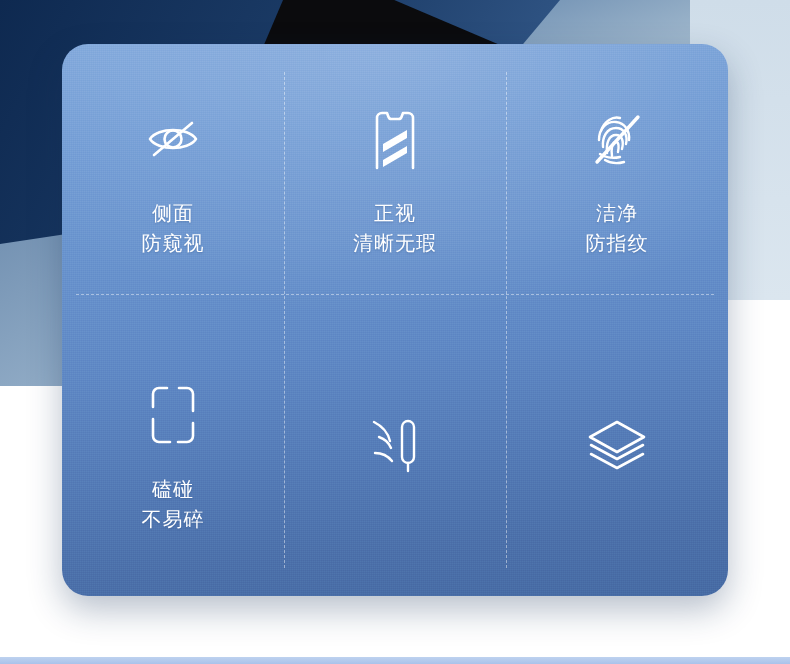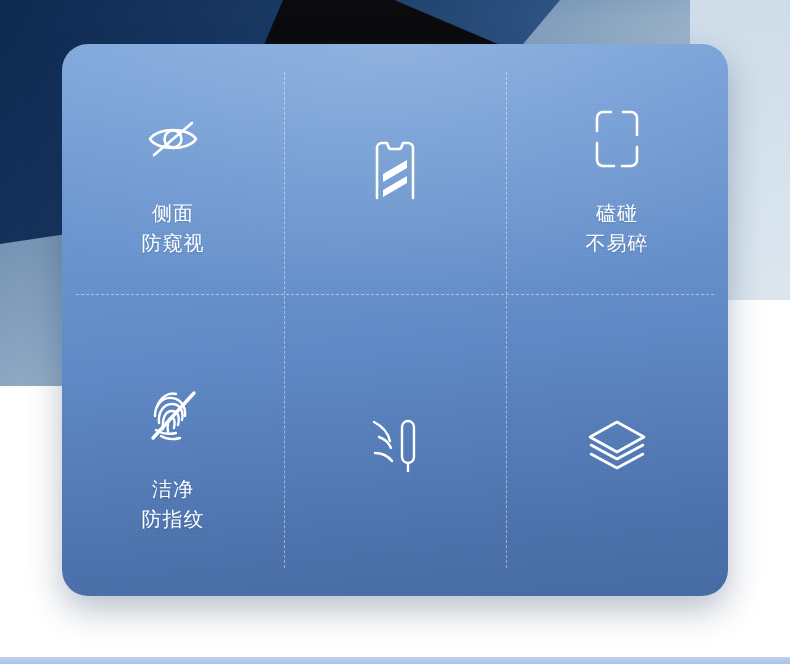--- a/index.html
+++ b/index.html
@@ -229,34 +229,23 @@
       </div>
 
       <div class="cell">
         <div class="icon">
           <svg width="48" height="62" viewBox="0 0 48 62" fill="none" stroke="#ffffff" stroke-width="2.6" stroke-linecap="round" stroke-linejoin="round">
             <path d="M6 60 L6 10 A5 5 0 0 1 11 5 L16 5 L17.5 9 A3 3 0 0 0 20.4 11 L27.6 11 A3 3 0 0 0 30.5 9 L32 5 L37 5 A5 5 0 0 1 42 10 L42 60"></path>
             <path d="M12 36 L36 22 L36 30 L12 44 Z" fill="#ffffff" stroke="none"></path>
             <path d="M12 52 L36 38 L36 45 L12 59 Z" fill="#ffffff" stroke="none"></path>
           </svg>
         </div>
-      </div>
-
-      <div class="cell">
-        <div class="icon">
-          <svg width="46" height="60" viewBox="0 0 46 60" fill="none" stroke="#ffffff" stroke-width="2.6" stroke-linecap="round" stroke-linejoin="round">
-            <path d="M17 3 L9 3 A6 6 0 0 0 3 9 L3 22"></path>
-            <path d="M3 34 L3 51 A6 6 0 0 0 9 57 L20 57"></path>
-            <path d="M29 3 L37 3 A6 6 0 0 1 43 9 L43 26"></path>
-            <path d="M43 38 L43 51 A6 6 0 0 1 37 57 L28 57"></path>
-          </svg>
-        </div>
-        <div class="caption">
-          <span class="l1">磕碰</span>
-          <span class="l2">不易碎</span>
+        <div class="caption">
+          <span class="l1">正视</span>
+          <span class="l2">清晰无瑕</span>
         </div>
       </div>
 
       <div class="cell">
         <div class="icon">
           <svg width="58" height="60" viewBox="0 0 58 60" fill="none" stroke="#ffffff" stroke-width="2.4" stroke-linecap="round" stroke-linejoin="round">
             <path d="M13 22 C16 12, 25 7, 32 9"></path>
             <path d="M11 31 C11 19, 19 12, 28 13 C37 14, 42 22, 41 31"></path>
             <path d="M15 38 C14 28, 19 19, 28 19 C36 19, 40 26, 38 35"></path>
             <path d="M19 44 C18 34, 21 26, 28 26 C34 26, 36 32, 34 40"></path>
@@ -267,20 +256,35 @@
           </svg>
         </div>
         <div class="caption">
           <span class="l1">洁净</span>
           <span class="l2">防指纹</span>
         </div>
       </div>
 
       <div class="cell">
         <div class="icon">
+          <svg width="46" height="60" viewBox="0 0 46 60" fill="none" stroke="#ffffff" stroke-width="2.6" stroke-linecap="round" stroke-linejoin="round">
+            <path d="M17 3 L9 3 A6 6 0 0 0 3 9 L3 22"></path>
+            <path d="M3 34 L3 51 A6 6 0 0 0 9 57 L20 57"></path>
+            <path d="M29 3 L37 3 A6 6 0 0 1 43 9 L43 26"></path>
+            <path d="M43 38 L43 51 A6 6 0 0 1 37 57 L28 57"></path>
+          </svg>
+        </div>
+        <div class="caption">
+          <span class="l1">磕碰</span>
+          <span class="l2">不易碎</span>
+        </div>
+      </div>
+
+      <div class="cell">
+        <div class="icon">
           <svg width="58" height="60" viewBox="0 0 58 60" fill="none" stroke="#ffffff" stroke-width="2.4" stroke-linecap="round" stroke-linejoin="round">
             <path d="M8 7 C16 11, 22 18, 24 26"></path>
             <path d="M13 22 C19 24, 23 28, 25 33"></path>
             <path d="M9 38 C16 38, 22 41, 26 46"></path>
             <rect x="36" y="6" width="12" height="42" rx="6"></rect>
             <line x1="42" y1="48" x2="42" y2="56"></line>
           </svg>
         </div>
         <div class="caption">
         </div>

